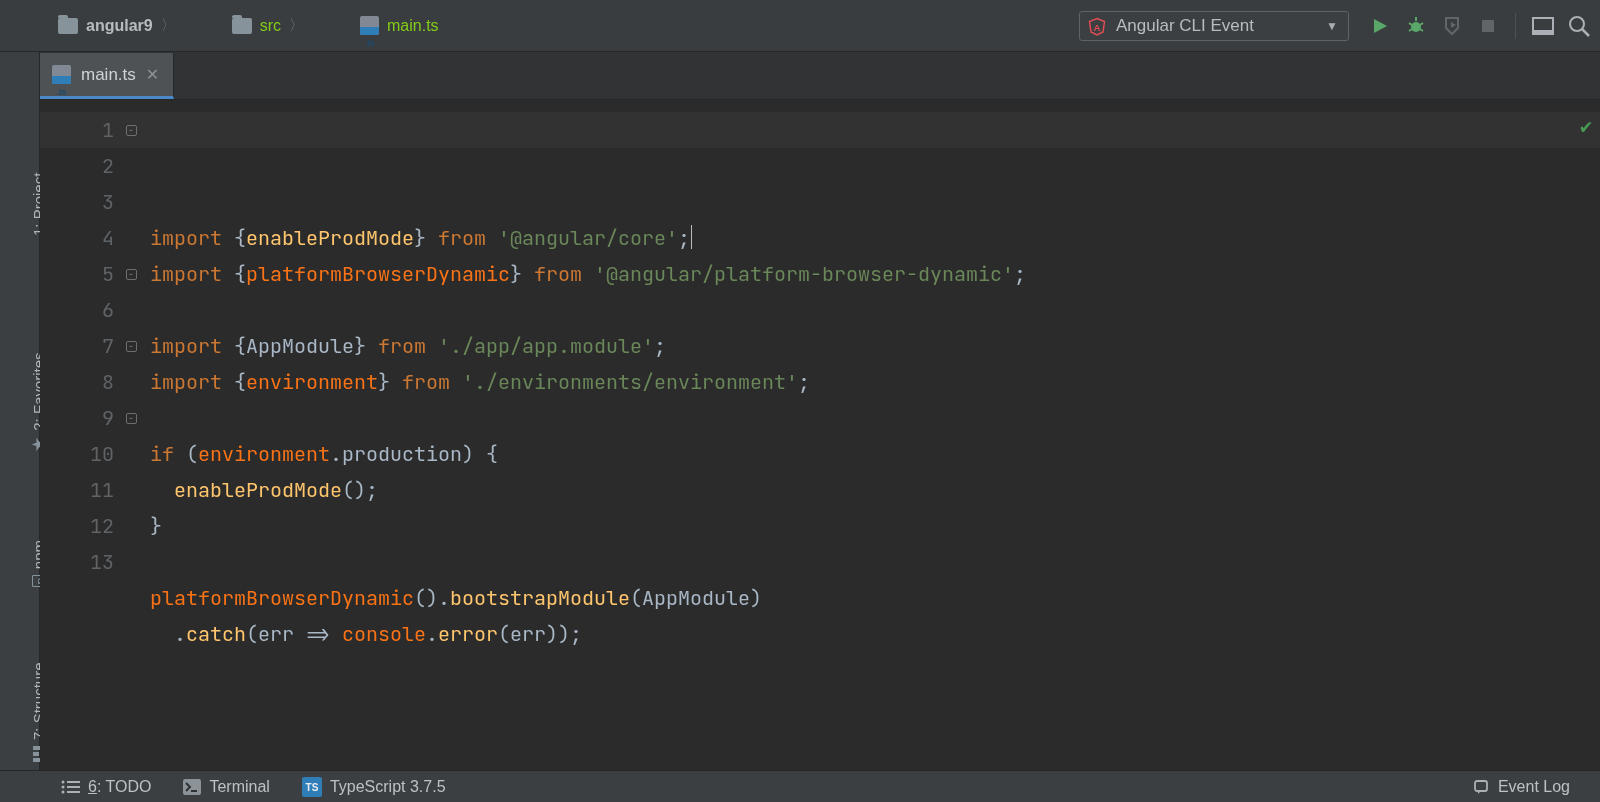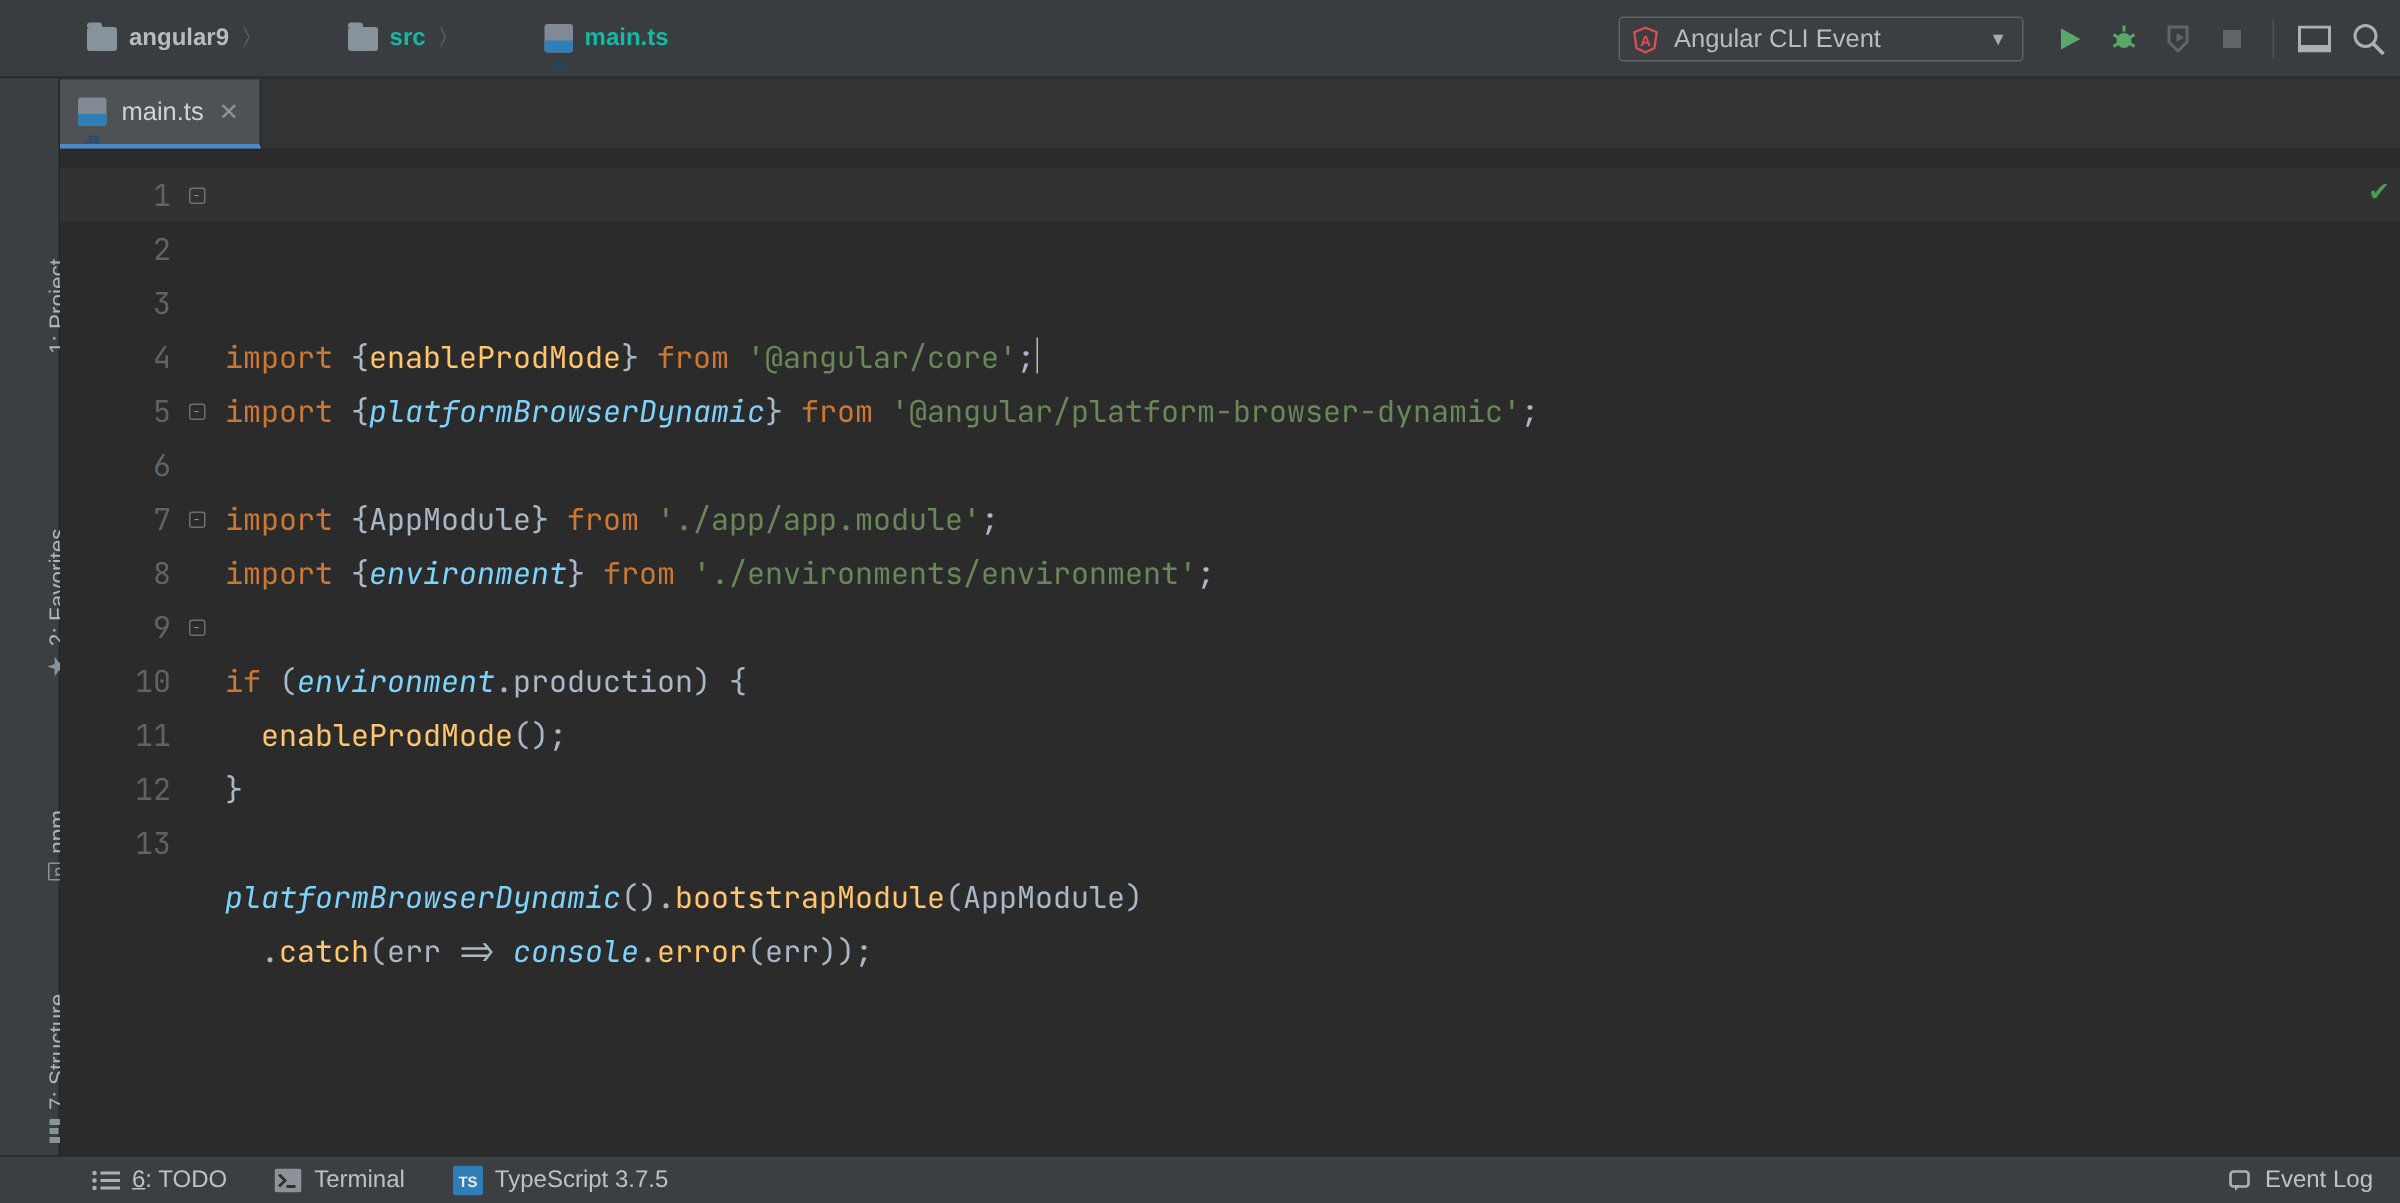--- a/index.html
+++ b/index.html
@@ -38,21 +38,21 @@
     position:absolute; left:0; top:0; right:0;
     height:52px;
     background: var(--bg-navpanel);
     border-bottom:1px solid var(--border-col);
     display:flex; align-items:center;
     padding:0 10px;
   }
   .breadcrumbs { display:flex; align-items:center; gap:6px; font-size:16px; }
   .crumb { display:flex; align-items:center; gap:8px; cursor:pointer;padding-left:48px; }
   .crumb-txt { font-weight:700; }
-  .crumb-lighter { font-weight:700; color:#14b8a6; }
+  .crumb-lighter { font-weight:400; color:#84cc16; }
   .chev { color:#6d7276; font-size:15px; padding:0 2px; }
 
   .folder-icon { width:20px; height:16px; background:#87939a; border-radius:2px; position:relative; }
   .folder-icon:before { content:""; position:absolute; left:0; top:-3px; width:10px; height:3px; background:#87939a; border-radius:2px 2px 0 0; }
   .ts-icon-sm { width:19px; height:19px; display:flex; align-items:center; justify-content:center;
     background:#808994; color:#1d4a6a; font-size:9px; font-weight:800; border-radius:2px; position:relative;}
   .ts-icon-sm:after { content:""; position:absolute; bottom:0; left:0; height:8px; width:19px;
     background:#307eb8; border-radius:0 0 2px 2px; }
   .ts-icon-sm span { position:relative; z-index:2; top:-3px; letter-spacing:-0.5px;margin-top:40px; }
 
@@ -116,41 +116,41 @@
   .fold-strip { position:absolute; right:6px; top:12px; width:14px; }
   .fold { height:36px; display:flex; align-items:center; justify-content:center; }
   .fold-box { width:11px; height:11px; border:1px solid #6a6f73; font-size:9px; line-height:9px;
     display:flex; align-items:center; justify-content:center; color:#8a8f92; border-radius:2px; }
   .code { flex:1; padding:12px 0 0 6px; white-space:pre; color:var(--light); position:relative; }
   .codeline { height:36px; }
   .kw { color:#cc7832;text-align:right; }
   .fn { color:#ffc66d; }
   .fn-call { color:#ffc66d; }
   .str { color:#6a8759; }
-  .ital { color:#7dd3fc; font-style:italic; }
+  .ital { color:#f97316; }
   .br { color:#a9b7c6; }
   .dot { color:#a9b7c6; }
   .pname { color:#a9b7c6; }
   .caret-bar { display:inline-block; width:1px; height:24px; background:#bbbbbb; vertical-align:-4px; margin-left:1px;}
   .checkmark {
     position:absolute; right:8px; top:8px;
     color:#499c54; font-size:20px; pointer-events:none;
   }
   .bg-highlight { position:absolute; left:0; right:0; top:12px; height:36px; background:#323232; }
 
   
   .status {
     position:absolute; left:0; right:0; bottom:0; height:32px;
     background: var(--bg-panel);
     border-top:1px solid var(--border-col);
     display:flex; align-items:center;
     font-size:16px; color:#bdc1c4;
   }
   .status .grp { display:flex; align-items:center; gap:8px; padding:0 16px; cursor:pointer; }
-  .status-right { margin-left:auto; display:flex; align-items:center; gap:10px; padding-right:2px; }
+  .status-right { margin-left:auto; display:flex; align-items:center; gap:10px; padding-right:14px; }
   .uline { text-decoration:underline; }
   .todoic { display:inline-block; width:20px; vertical-align:middle; }
   .todoic svg, .termic svg, .tsbadge svg, .notif svg { display:block; }
 </style>
 </head>
 <body>
 
 <div class="navbar">
   <div class="breadcrumbs" id="breadcrumbs">
       <span class="crumb">

